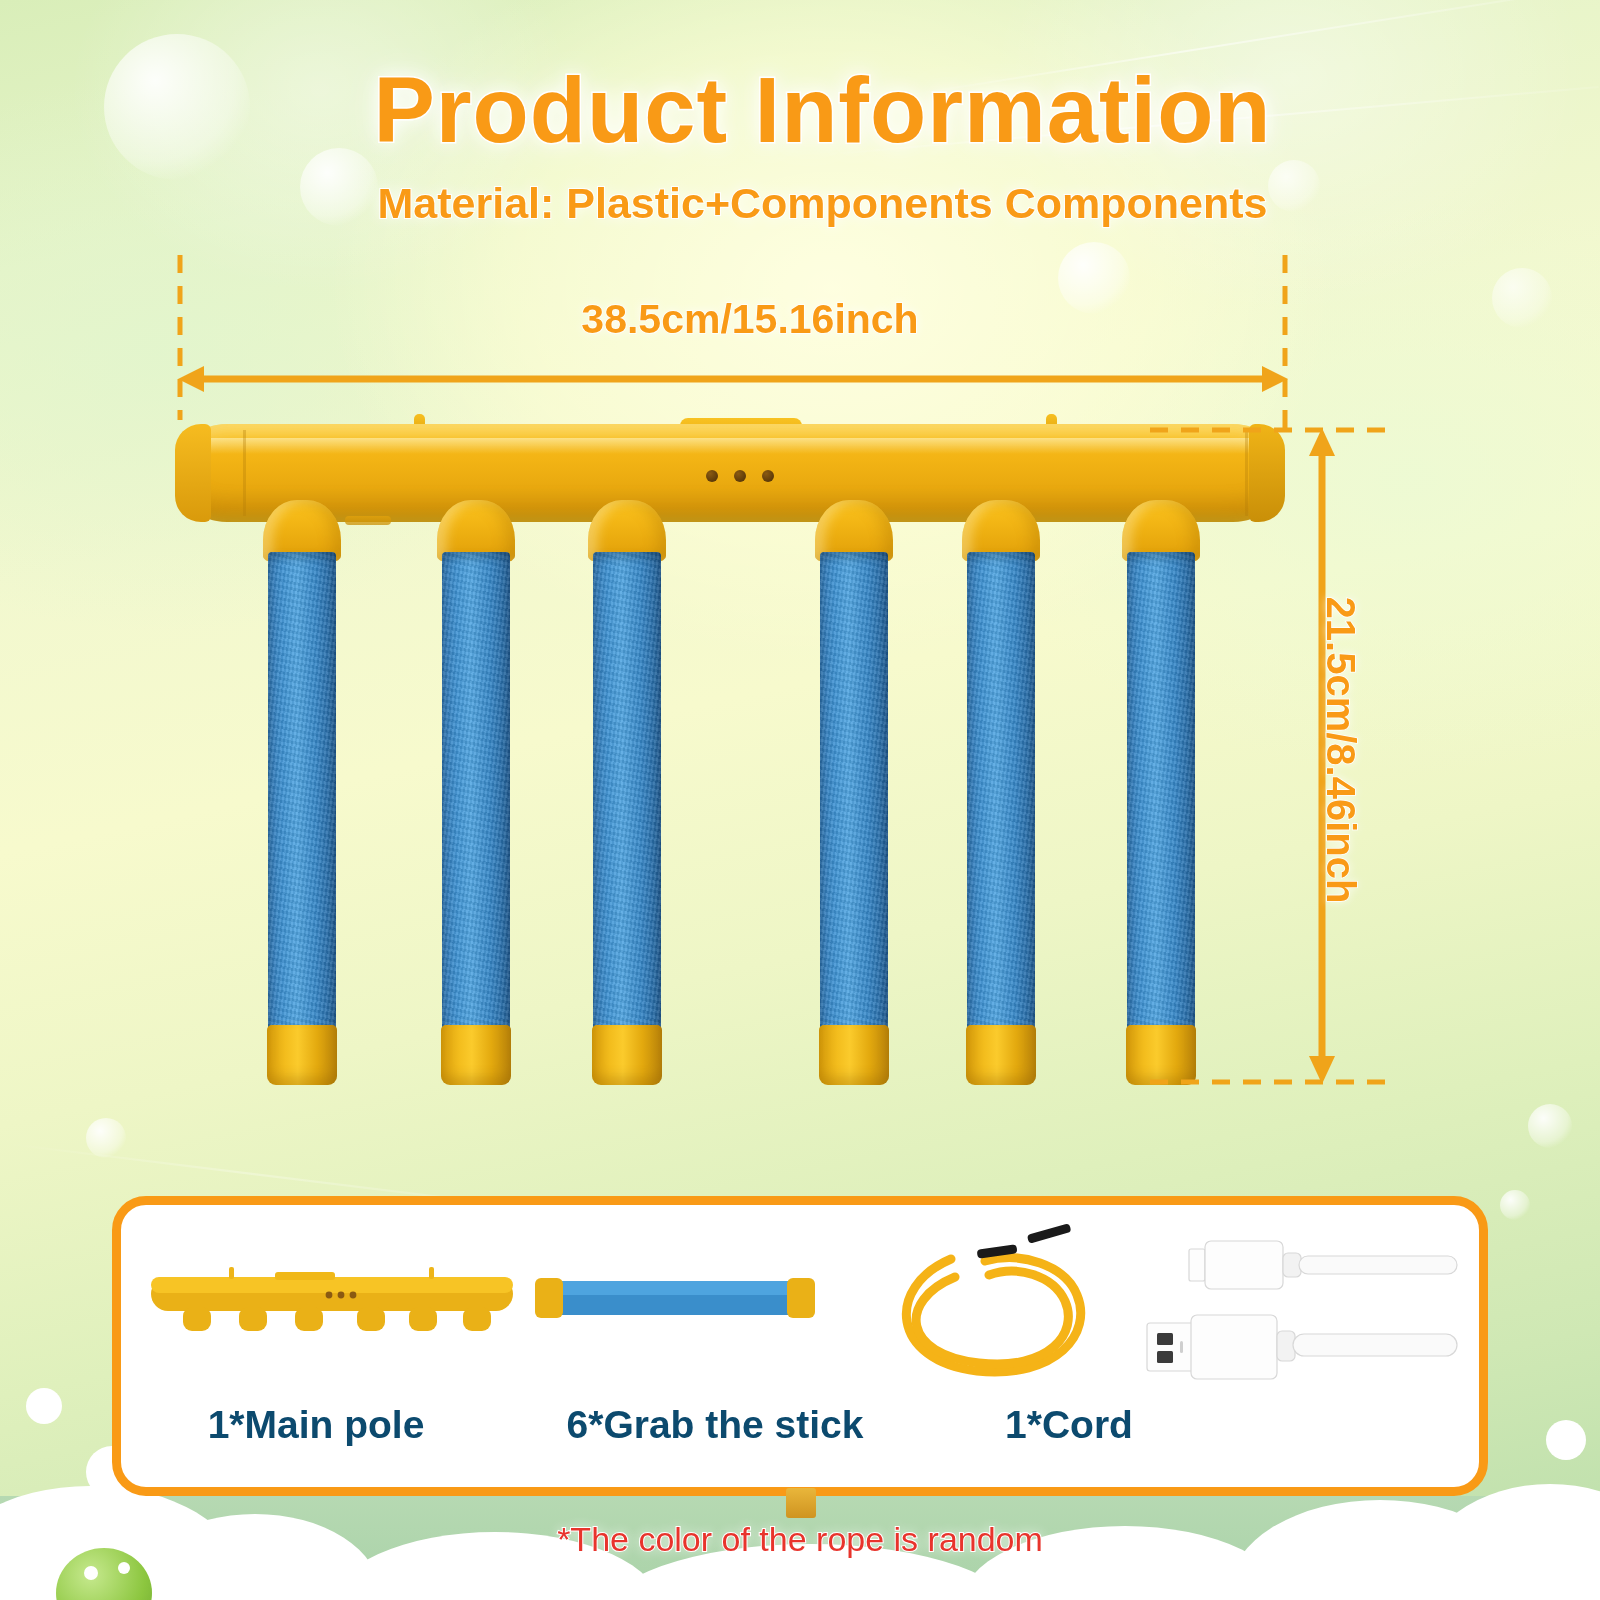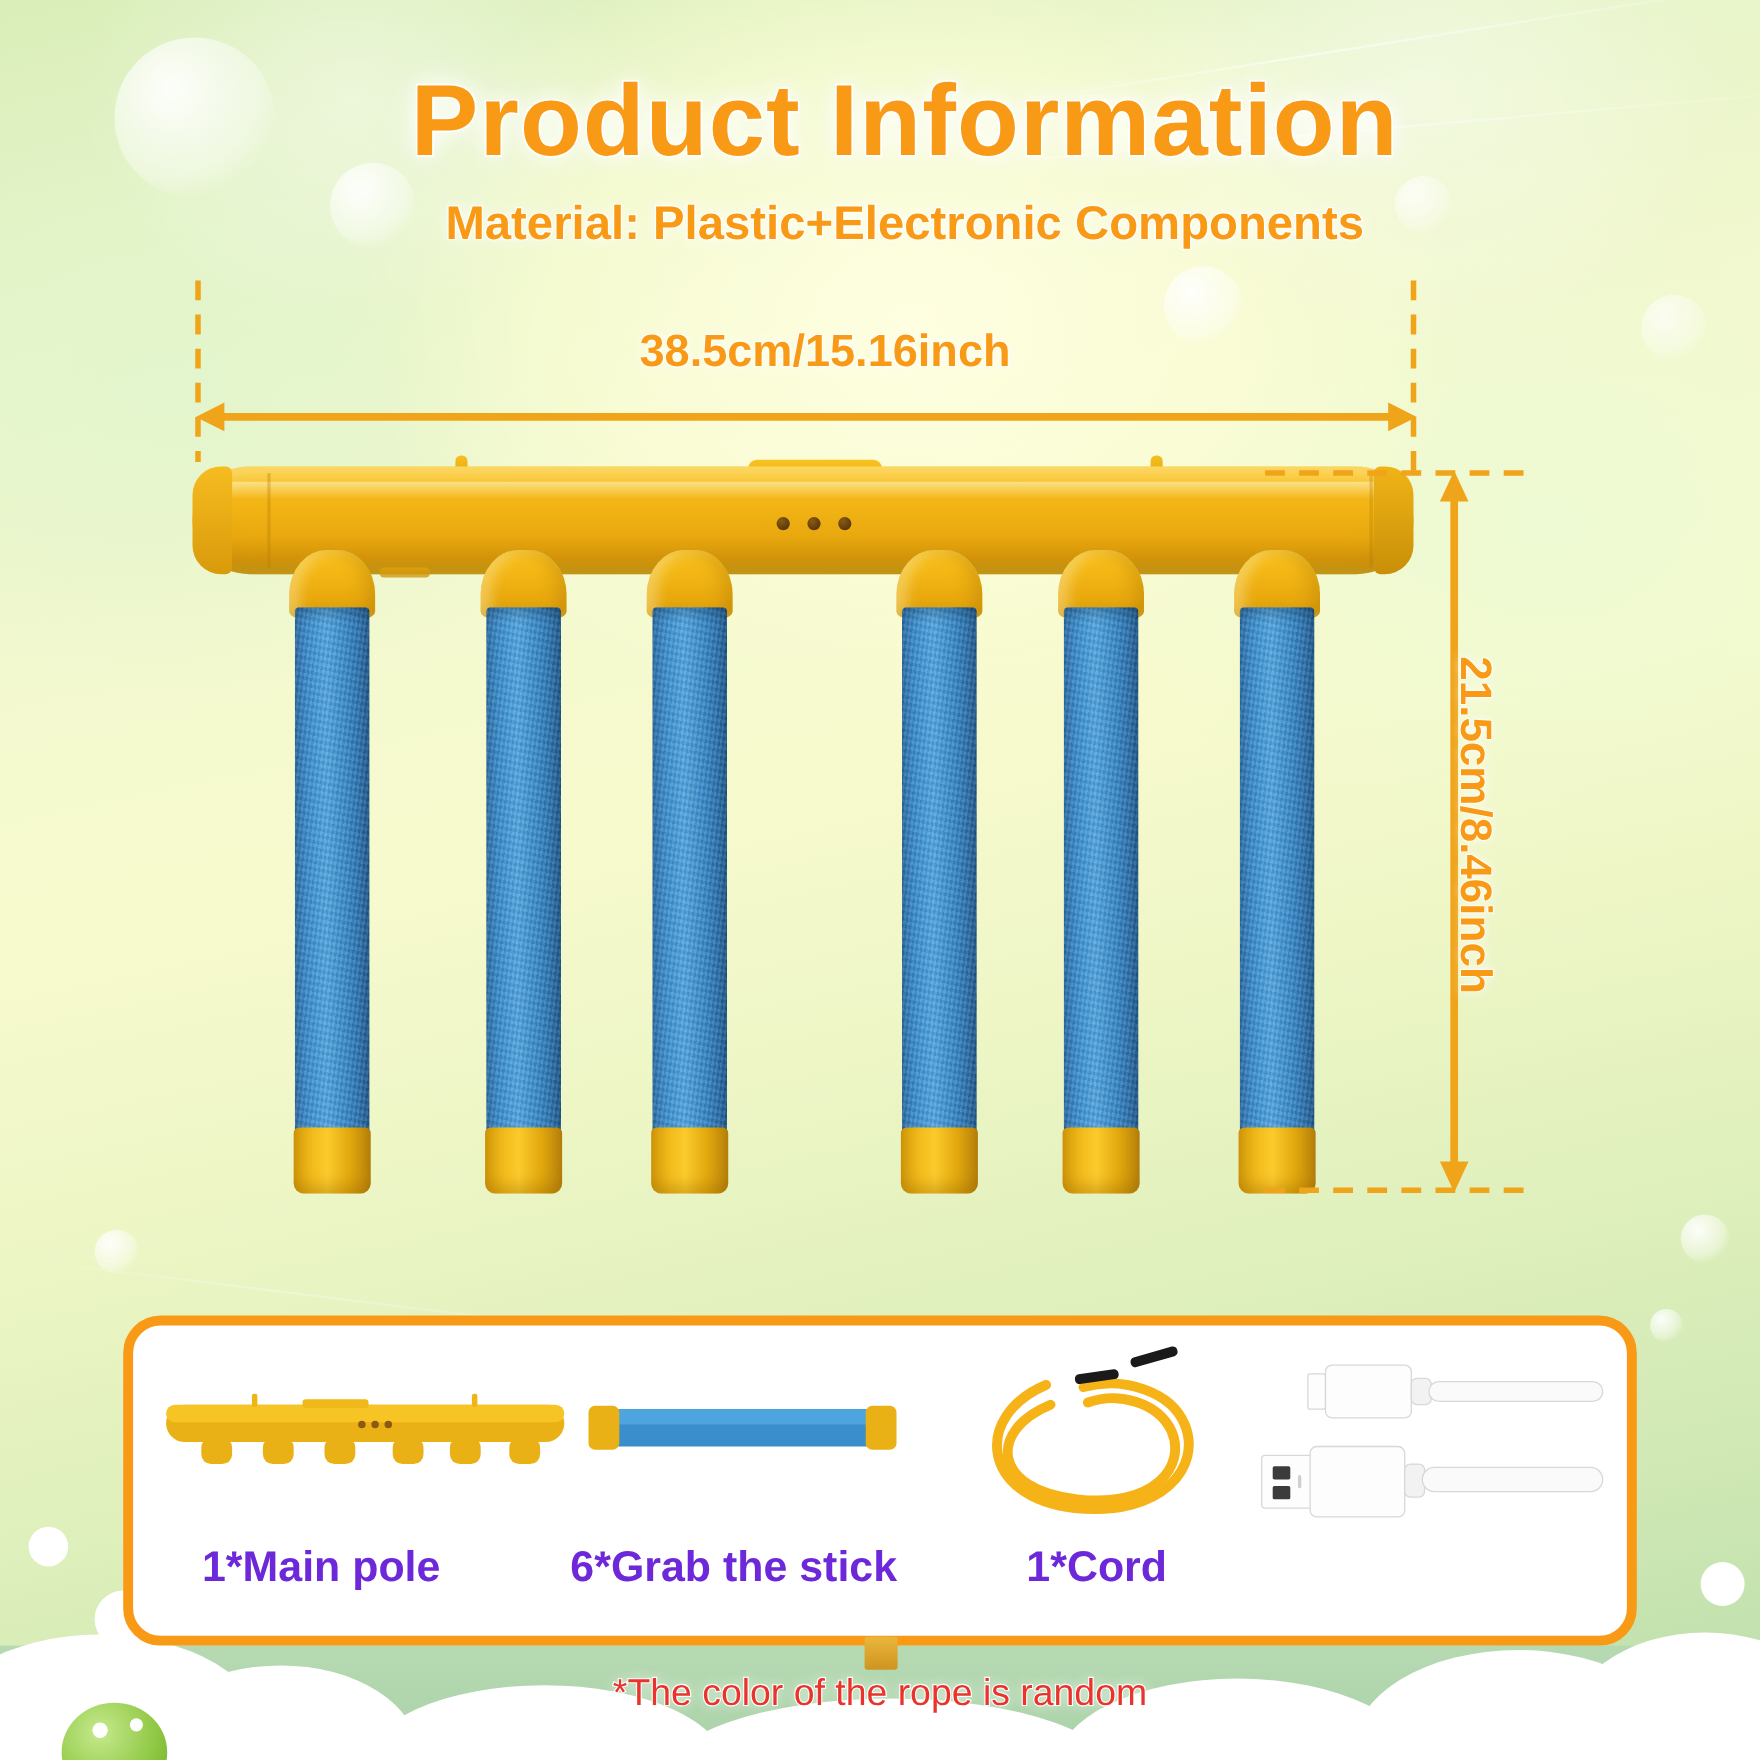--- a/index.html
+++ b/index.html
@@ -123,23 +123,23 @@
   
   .panel {
     position:absolute; left:112px; top:1196px; width:1376px; height:300px;
     background:#ffffff; border:9px solid #F99A16; border-radius:34px; z-index:10;
   }
   .panel-labels {
     position:absolute; left:112px; top:1390px; width:1376px; height:70px;
     display:flex; z-index:11;
   }
   .part-label {
-    font-size:39px; font-weight:bold; color:#6d28d9;
+    font-size:39px; font-weight:bold; color:#0c4a6e;
     -webkit-text-stroke:1.2px #ffffff; paint-order:stroke fill;
-    text-align:center; align-self:center;
+    text-align:center; align-self:center;margin-left:24px;
   }
   .pl0 { width:360px; }
   .pl1 { width:390px; }
   .pl2 { width:270px; }
   .pl3 { width:356px; }
 
   .footer-note {
     position:absolute; left:0; top:1520px; width:1600px; text-align:center;
     font-size:34px; font-weight:normal; color:#E8342C;
     -webkit-text-stroke:2px #ffffff; paint-order:stroke fill;
@@ -190,21 +190,21 @@
     <div class="cloud" style="left:1546px; top:120px; width:40px;  height:40px;"></div>
   </div>
   <div style="position:absolute; left:56px; top:1548px; width:96px; height:90px; border-radius:50%;
               background:radial-gradient(circle at 36% 30%, #c6e98e, #8cc63f 62%, #6ba52f 100%);"></div>
   <div style="position:absolute; left:84px; top:1566px; width:14px; height:14px; border-radius:50%; background:#fff;"></div>
   <div style="position:absolute; left:118px; top:1562px; width:12px; height:12px; border-radius:50%; background:#fff;"></div>
 </div>
 
 <div class="header">
   <div class="title">Product Information</div>
-  <div class="subtitle">Material: Plastic+Electronic Components</div>
+  <div class="subtitle">Material: Plastic+Components Components</div>
 </div>
 
 <svg class="dim-layer" width="1600" height="1600">
 
   <line x1="180" y1="255" x2="180" y2="420" stroke="#F0A41A" stroke-width="5" stroke-dasharray="18 13"></line>
 
   <line x1="1285" y1="255" x2="1285" y2="430" stroke="#F0A41A" stroke-width="5" stroke-dasharray="18 13"></line>
 
   <line x1="192" y1="379" x2="1274" y2="379" stroke="#F0A41A" stroke-width="7"></line>
   <polygon points="178,379 204,366 204,392" fill="#F0A41A"></polygon>

